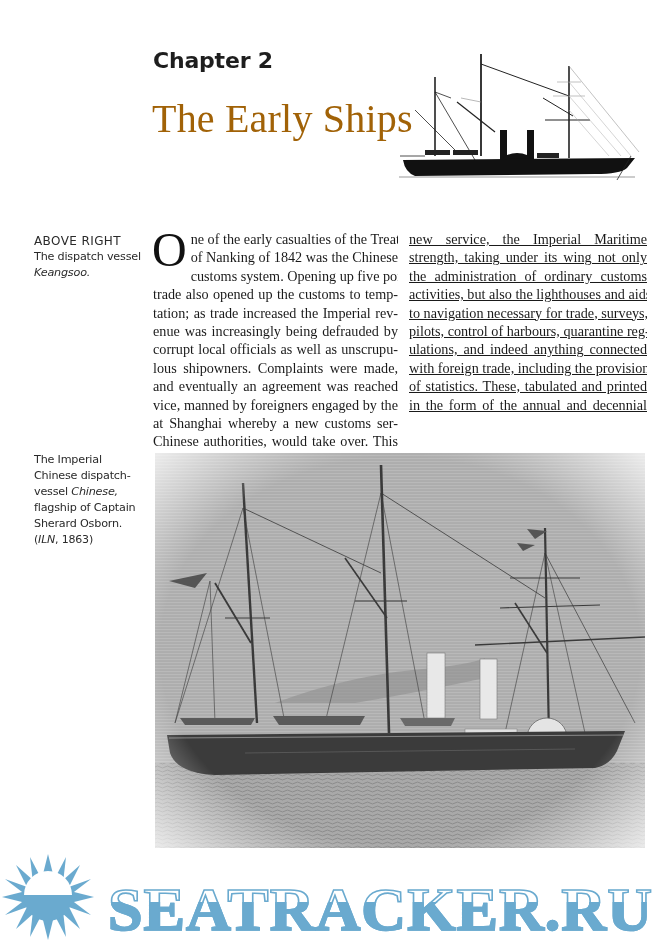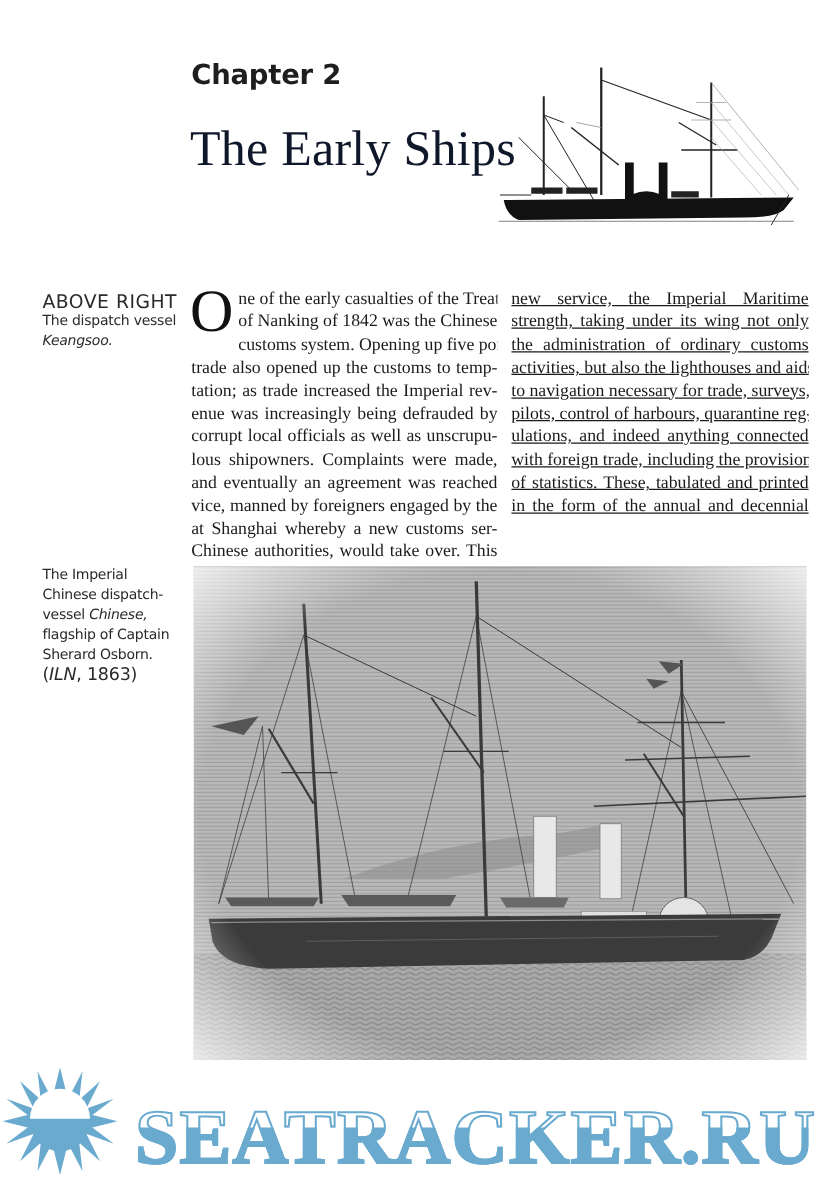--- a/index.html
+++ b/index.html
@@ -1,30 +1,30 @@
 <!DOCTYPE html>
 <html><head>
 <meta charset="utf-8">
 <style>
   html, body { margin: 0; padding: 0; background: #ffffff; }
   body { width: 670px; height: 947px; position: relative; overflow: hidden; color: #1c1c1c; }
   .serif { font-family: "Liberation Serif", "DejaVu Serif", serif; }
   .sans { font-family: "DejaVu Sans", "Liberation Sans", sans-serif; }
 
   #chapter-label { position: absolute; left: 153px; top: 48px; font-size: 22px; font-weight: 700; letter-spacing: -0.2px; color: #1e1e1e; }
-  #chapter-title { position: absolute; left: 152px; top: 95px; font-size: 40px; font-weight: 400; color: #0f172a; letter-spacing: 0.2px; white-space: nowrap; }
+  #chapter-title { position: absolute; left: 152px; top: 95px; font-size: 40px; font-weight: 400; color: #a16207; letter-spacing: 0.2px; white-space: nowrap; }
 
   #header-ship { position: absolute; left: 395px; top: 52px; width: 270px; height: 128px; }
 
   .sidenote { position: absolute; left: 34px; font-size: 11.2px; line-height: 16px; color: #2a2a2a; font-family: "DejaVu Sans", "Liberation Sans", sans-serif; letter-spacing: -0.2px; }
-  .sidenote .smallcaps { font-size: 15px; letter-spacing: 0.4px; }
+  .sidenote .smallcaps { font-size: 12px; letter-spacing: 0.4px; }
   .sidenote i { font-style: italic; }
   #sidenote-above { top: 233px; width: 110px; }
   #sidenote-caption { top: 452px; width: 115px; }
-  #sidenote-caption .credit { font-size: 14px; }
+  #sidenote-caption .credit { font-size: 11px; }
 
   .col { position: absolute; top: 230px; width: 245px; font-size: 14.2px; line-height: 18.4px; text-align: justify; color: #1a1a1a; font-family: "Liberation Serif", "DejaVu Serif", serif; hyphens: manual; }
   #col-left { left: 153px; }
   #col-right { left: 409px; width: 238px; text-decoration: underline; }
   .line { display: block; text-align: justify; text-align-last: justify; white-space: nowrap; overflow: hidden; height: 18.4px; }
   .dropcap { float: left; font-size: 48px; line-height: 38px; margin: 1px 4px 0 -1px; font-family: "Liberation Serif", "DejaVu Serif", serif; color: #111; }
 
   #engraving { position: absolute; left: 155px; top: 453px; width: 490px; height: 395px; background: #bdbdbd; overflow: hidden; }
 
   #watermark { position: absolute; left: 0; top: 848px; width: 559px; height: 99px; }

